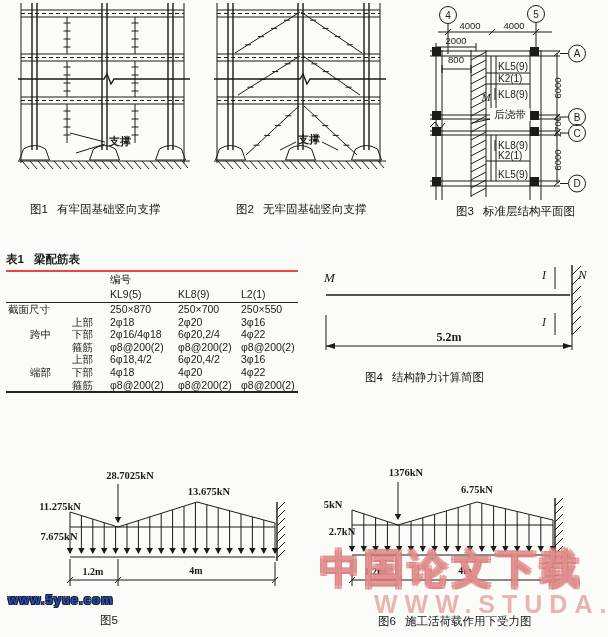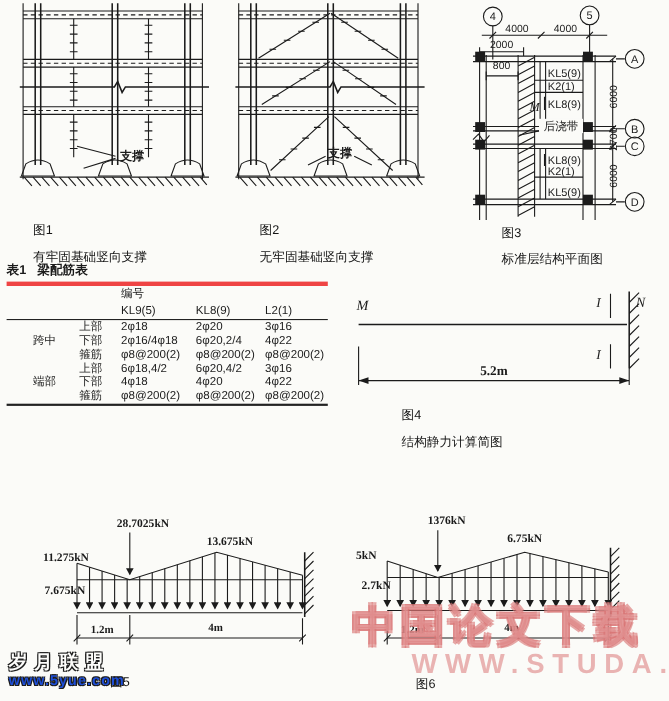--- a/index.html
+++ b/index.html
@@ -8,25 +8,25 @@
     background:#fbfbf8;color:#1b1b1b;
     font-family:"Liberation Sans",sans-serif;
   }
   svg{position:absolute;overflow:visible;}
   svg text{fill:#1b1b1b;font-family:"Liberation Sans",sans-serif;}
   .stroke{stroke:#1b1b1b;fill:none;stroke-width:1;}
   .thick{stroke-width:1.4;}
   .dash{stroke-dasharray:4 3;}
   .fillink{fill:#1b1b1b;stroke:none;}
   .serif{font-family:"Liberation Serif",serif;}
-  .cap{position:absolute;display:flex;gap:9px;font-size:11.5px;white-space:nowrap;color:#151515;flex-direction:column;}
+  .cap{position:absolute;display:flex;gap:9px;font-size:11.5px;white-space:nowrap;color:#151515;}
   
   .tbl{position:absolute;left:6px;top:238px;width:292px;font-size:10.5px;}
-  .t-title{display:flex;gap:10px;font-weight:bold;font-size:11.5px;height:18px;}
-  .t-grid{border-top:4px solid #ef4444;border-bottom:2px solid #222;}
+  .t-title{display:flex;gap:10px;font-weight:bold;font-size:11.5px;height:18px;margin-top:14px;}
+  .t-grid{border-top:2px solid #ef4444;border-bottom:2px solid #222;}
   .trow{display:grid;grid-template-columns:40px 34px 76px 66px 70px;height:12.6px;line-height:12.6px;white-space:nowrap;}
   .trow.hrow{height:15px;line-height:15px;}
   .hsep{border-bottom:1.5px solid #222;}
   .cg{padding-left:24px;}
   .cgspan{grid-column:1/3;padding-left:2px;}
   .cs{padding-left:26px;}
   .cv1{padding-left:30px;}
   .cv2{padding-left:22px;}
   .cv3{padding-left:19px;}
   
@@ -344,20 +344,26 @@
       <div class="cv3"></div>
     </div>
     <div class="trow hrow hsep">
       <div class="cg"></div>
       <div class="cs"></div>
       <div class="cv1">KL9(5)</div>
       <div class="cv2">KL8(9)</div>
       <div class="cv3">L2(1)</div>
     </div>
     <div class="trow">
+      <div class="cgspan">截面尺寸</div>
+      <div class="cv1">250×870</div>
+      <div class="cv2">250×700</div>
+      <div class="cv3">250×550</div>
+    </div>
+    <div class="trow">
       <div class="cg"></div>
       <div class="cs">上部</div>
       <div class="cv1">2φ18</div>
       <div class="cv2">2φ20</div>
       <div class="cv3">3φ16</div>
     </div>
     <div class="trow">
       <div class="cg">跨中</div>
       <div class="cs">下部</div>
       <div class="cv1">2φ16/4φ18</div>
@@ -389,17 +395,16 @@
       <div class="cg"></div>
       <div class="cs">箍筋</div>
       <div class="cv1">φ8@200(2)</div>
       <div class="cv2">φ8@200(2)</div>
       <div class="cv3">φ8@200(2)</div>
     </div>
   </div>
 </div>
 
 <div class="wm-left">
-  <div class="l1">岁月联盟</div>
   <div class="l2">www.5yue.com</div>
 </div>
 <div class="wm-cn">中国论文下载</div>
 <div class="wm-en">WWW.STUDA.</div>
 
 </body></html>

